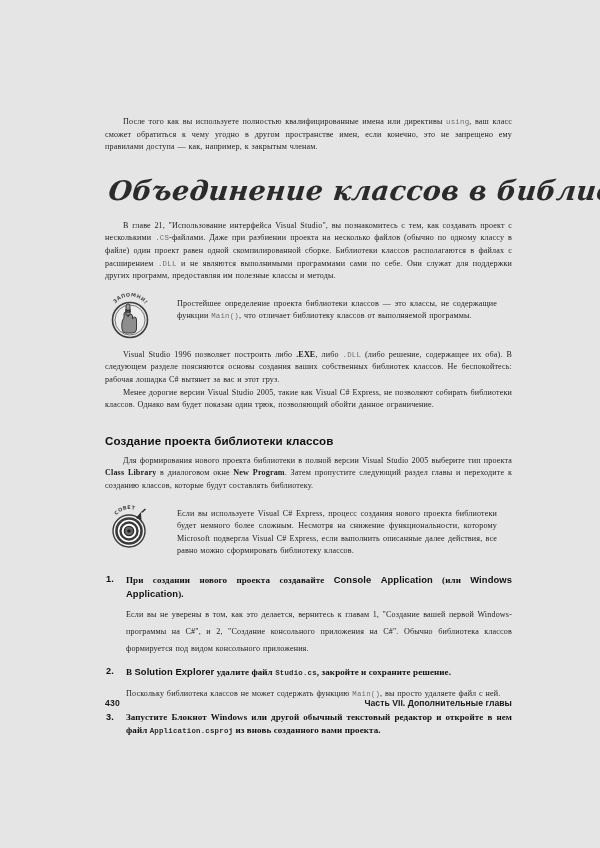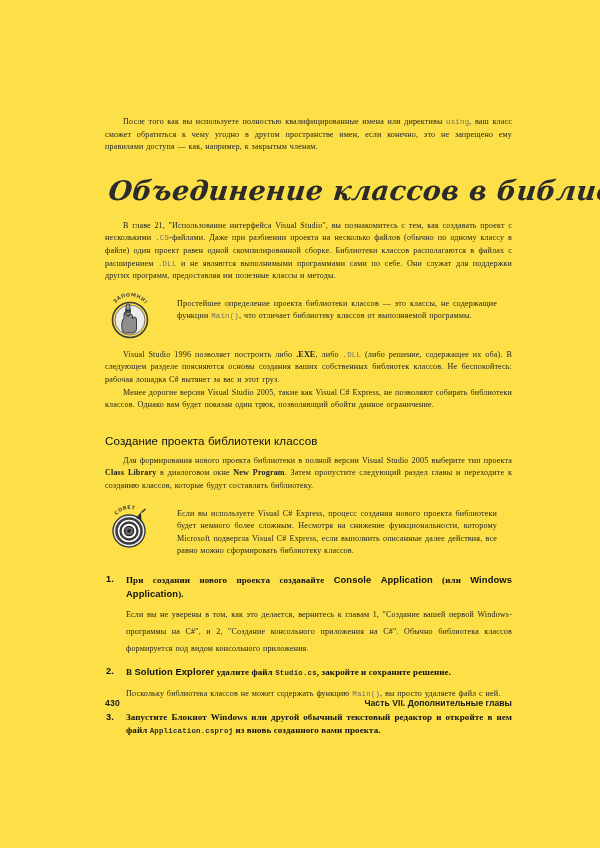--- a/index.html
+++ b/index.html
@@ -14,21 +14,21 @@
     font-family: "Liberation Serif", "DejaVu Serif", serif;
     color: #1a1a1a;
     overflow: hidden;
   }
 
   .page {
     position: absolute;
     left: 0; top: 0;
     width: 600px;
     height: 848px;
-    background: #fde047;
+    background: #e5e5e5;
   }
 
   .content {
     position: absolute;
     left: 105px;
     top: 116px;
     width: 407px;
   }
 
   
@@ -69,21 +69,21 @@
     color: #2b2b2b;
     margin: 22px 0 14px 2px;
     transform: skewX(-6deg);
     transform-origin: left bottom;
     white-space: nowrap;
   }
 
   
   .section-heading {
     font-family: "Liberation Sans", "DejaVu Sans", sans-serif;
-    font-weight: normal;
+    font-weight: bold;
     font-size: 11.6px;
     line-height: 14px;
     color: #101010;
     letter-spacing: 0.1px;
     margin: 22px 0 7px 0;
   }
 
   
   .note {
     position: relative;

